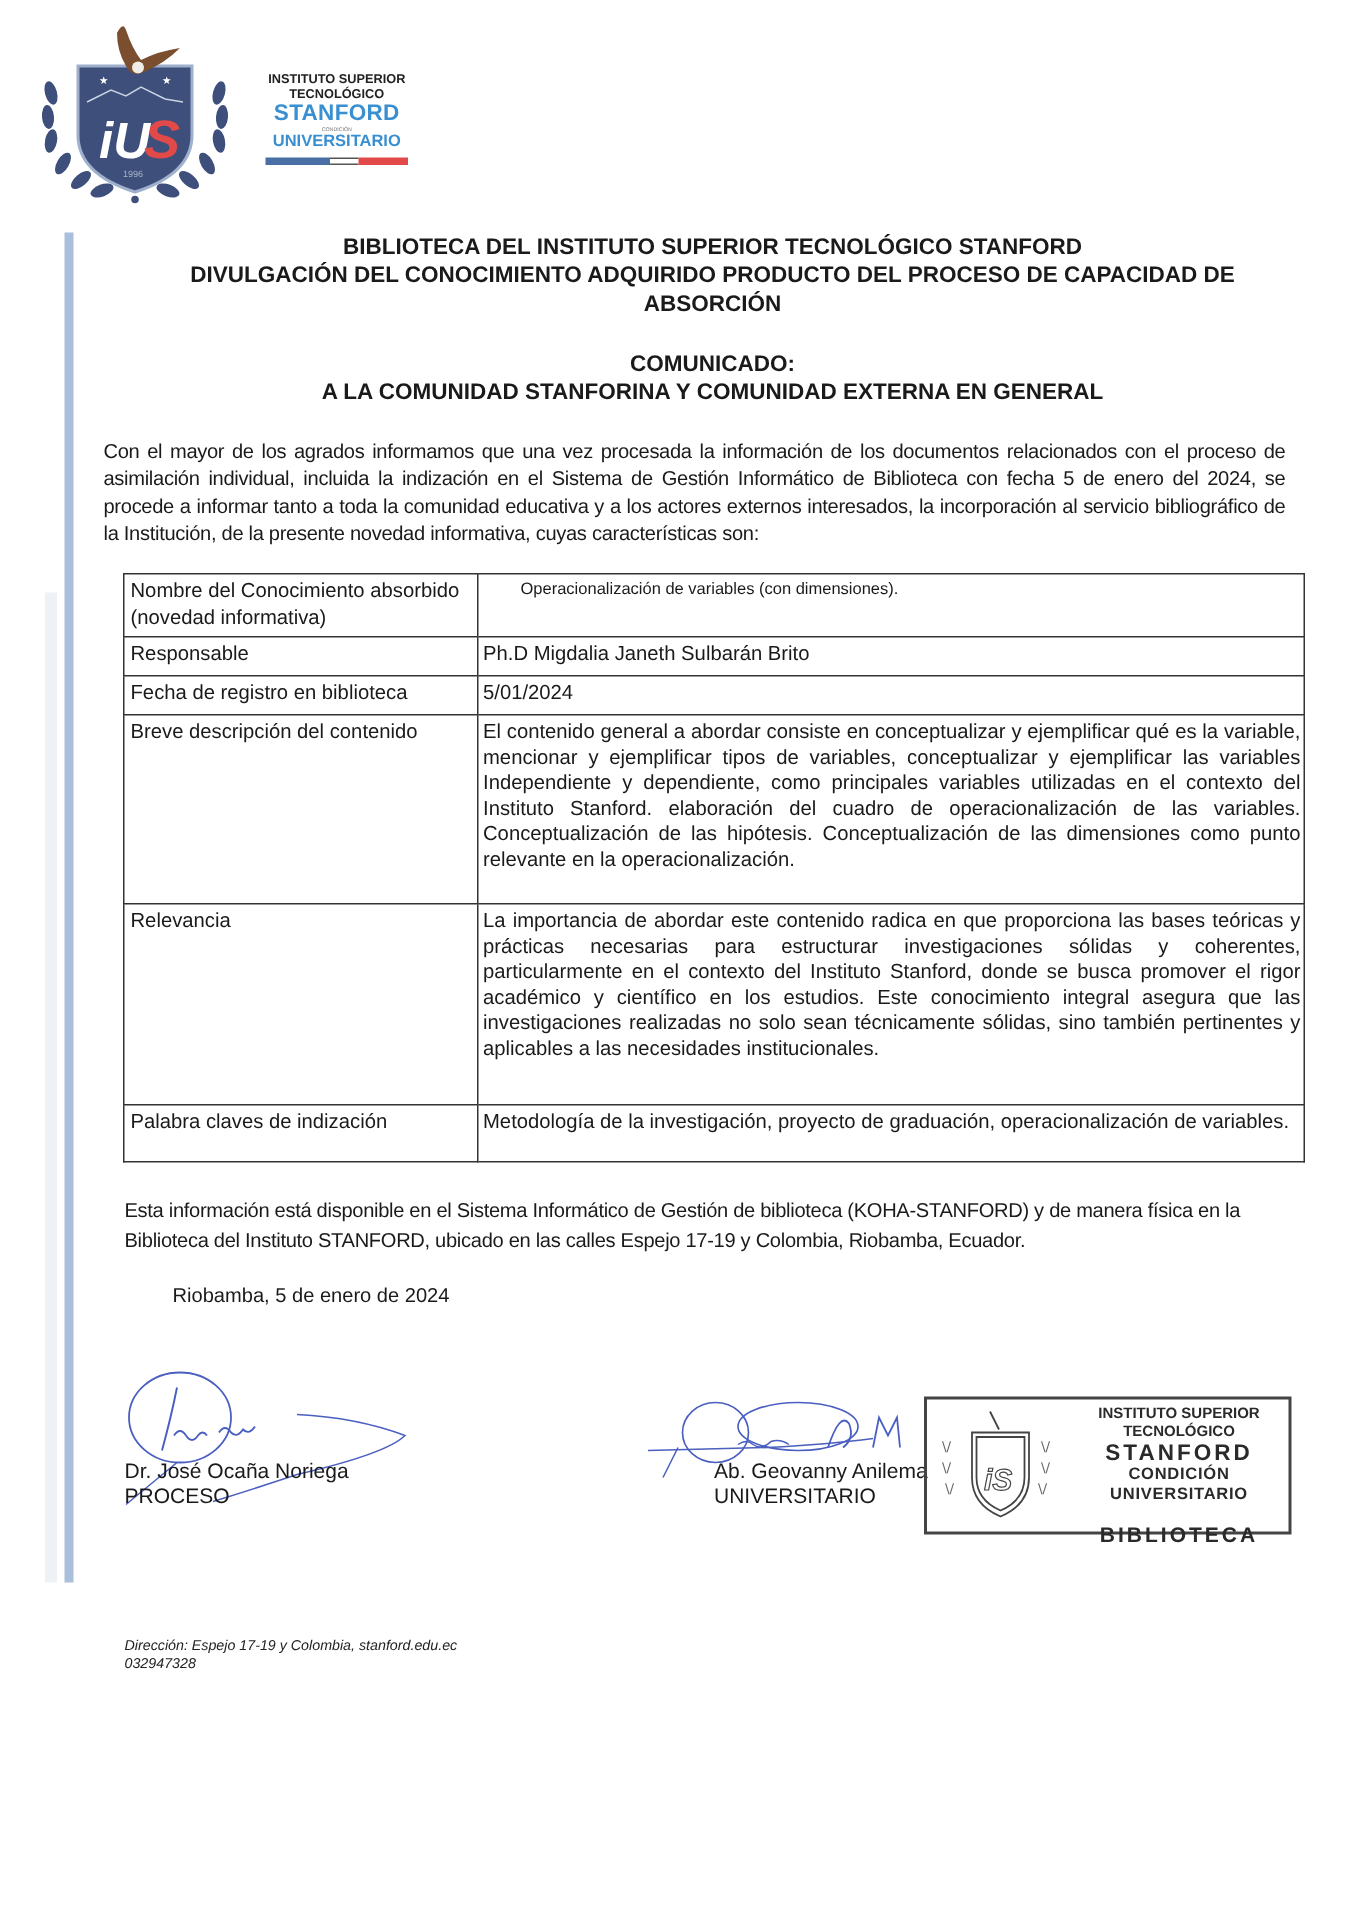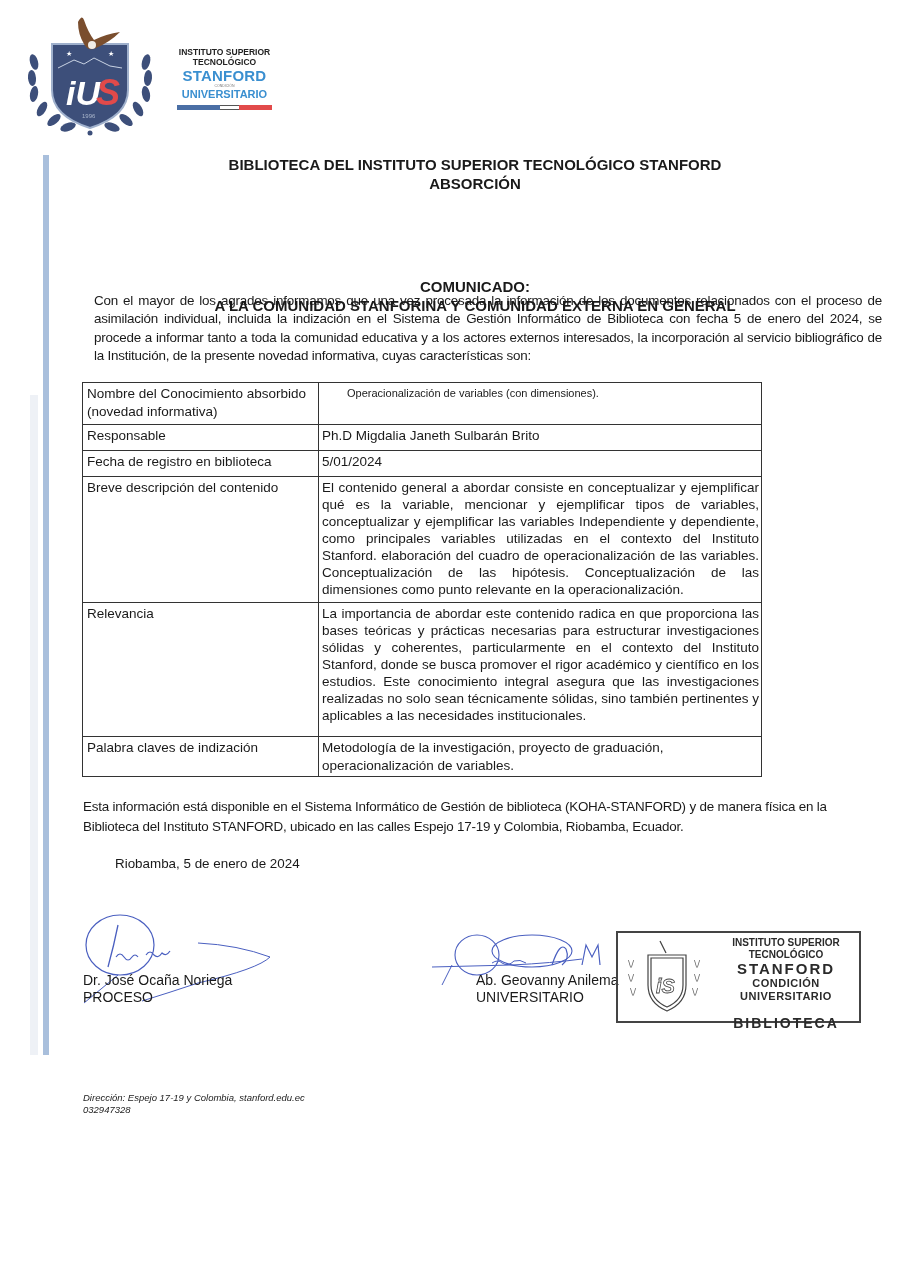--- a/index.html
+++ b/index.html
@@ -12,25 +12,25 @@
   .brand .l1 { font-size: 8.5px; font-weight: bold; color: #222; line-height: 10px; }
   .brand .l2 { font-size: 8.5px; font-weight: bold; color: #222; line-height: 10px; }
   .brand .l3 { font-size: 15px; font-weight: bold; color: #3a8fd0; line-height: 17px; letter-spacing: 0.2px; }
   .brand .l4 { font-size: 3.5px; color: #777; line-height: 4px; }
   .brand .l5 { font-size: 11px; font-weight: bold; color: #3a8fd0; line-height: 13px; }
   .brand .flag { margin: 4px auto 0; width: 95px; height: 5px; display: flex; }
   .brand .flag span { display: block; height: 100%; }
 
   .titles { position: absolute; left: 80px; width: 790px; text-align: center; font-weight: bold; font-size: 15px; line-height: 19px; }
   .t1 { top: 155px; }
-  .t2 { top: 233px; margin-top: 44px; }
-
-  .intro { position: absolute; left: 94px; top: 292px; width: 788px; font-size: 13.4px; line-height: 18.4px; text-align: justify; letter-spacing: -0.2px; }
-
-  table.info { position: absolute; left: 82px; top: 382px; width: 680px; border-collapse: collapse; font-size: 13.5px; }
+  .t2 { top: 233px; }
+
+  .intro { position: absolute; left: 69px; top: 292px; width: 788px; font-size: 13.4px; line-height: 18.4px; text-align: justify; letter-spacing: -0.2px; }
+
+  table.info { position: absolute; left: 82px; top: 382px; width: 788px; border-collapse: collapse; font-size: 13.5px; }
   table.info td { border: 1px solid #333; vertical-align: top; padding: 2px 3px 2px 3px; line-height: 17.5px; }
   table.info td.k { width: 228px; padding-left: 4px; }
   table.info td.v.just { text-align: justify; line-height: 17px; padding-right: 2px; }
   table.info td.v.title { font-size: 11px; padding-left: 28px; }
 
   .para2 { position: absolute; left: 83px; top: 797px; width: 790px; font-size: 13.4px; line-height: 20px; letter-spacing: -0.2px; }
   .place-date { position: absolute; left: 83px; top: 856px; font-size: 13.4px; margin-left: 32px; }
 
   .sig-left { position: absolute; left: 83px; top: 972px; font-size: 14px; line-height: 17px; }
   .sig-right { position: absolute; left: 476px; top: 972px; font-size: 14px; line-height: 17px; }
@@ -95,20 +95,21 @@
   <div class="l5">UNIVERSITARIO</div>
   <div class="flag">
     <span style="width:45%;background:#4a6fa5"></span>
     <span style="width:20%;background:#ffffff;border-top:1px solid #555;border-bottom:1px solid #555;box-sizing:border-box"></span>
     <span style="width:35%;background:#e24a4a"></span>
   </div>
 </div>
 
 <div class="titles t1">
   <div>BIBLIOTECA DEL INSTITUTO SUPERIOR TECNOLÓGICO STANFORD</div>
+  <div>DIVULGACIÓN DEL CONOCIMIENTO ADQUIRIDO PRODUCTO DEL PROCESO DE CAPACIDAD DE</div>
   <div>ABSORCIÓN</div>
 </div>
 <div class="titles t2">
   <div>COMUNICADO:</div>
   <div>A LA COMUNIDAD STANFORINA Y COMUNIDAD EXTERNA EN GENERAL</div>
 </div>
 
 <div class="intro">Con el mayor de los agrados informamos que una vez procesada la información de los documentos relacionados con el proceso de asimilación individual, incluida la indización en el Sistema de Gestión Informático de Biblioteca con fecha 5 de enero del 2024, se procede a informar tanto a toda la comunidad educativa y a los actores externos interesados, la incorporación al servicio bibliográfico de la Institución, de la presente novedad informativa, cuyas características son:</div>
 
 <table class="info">

